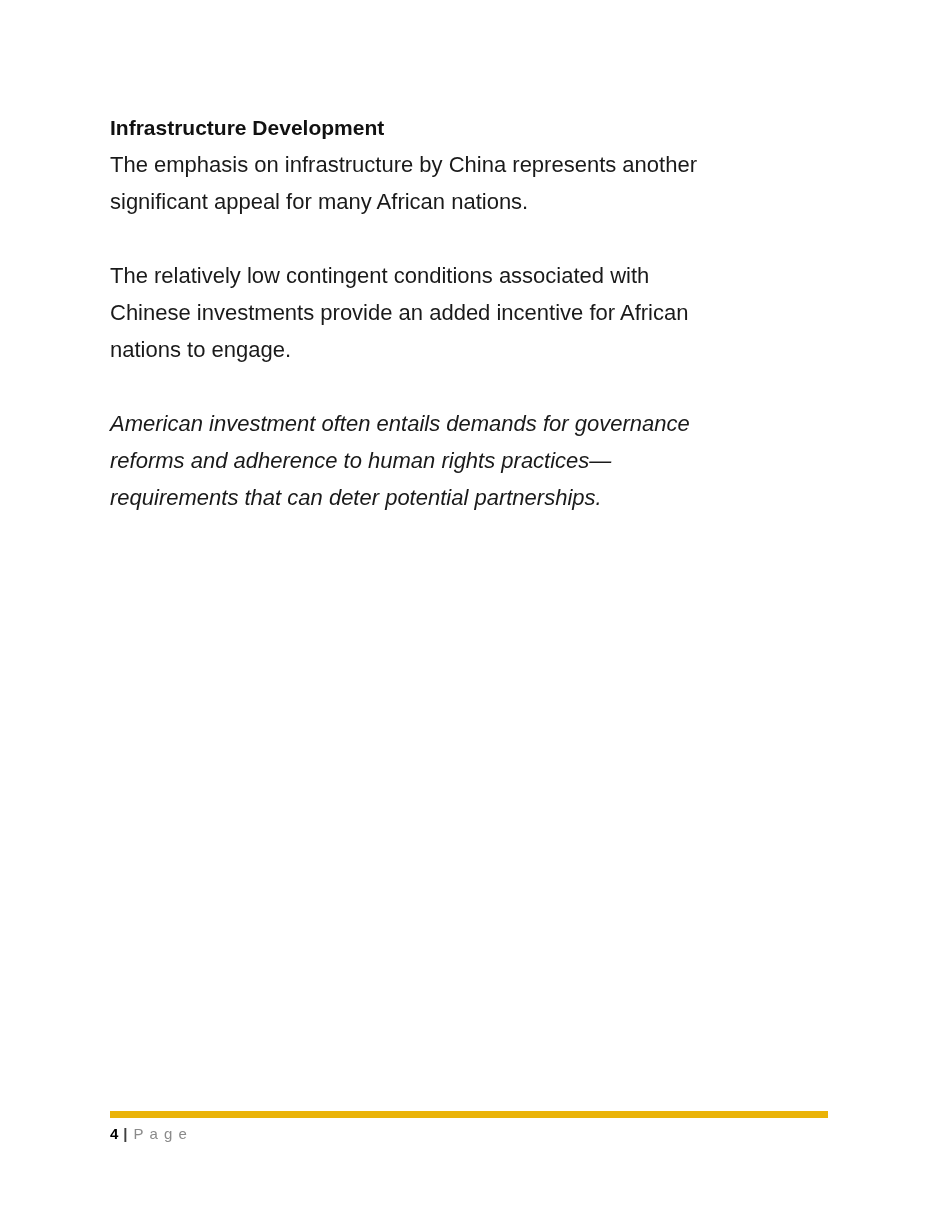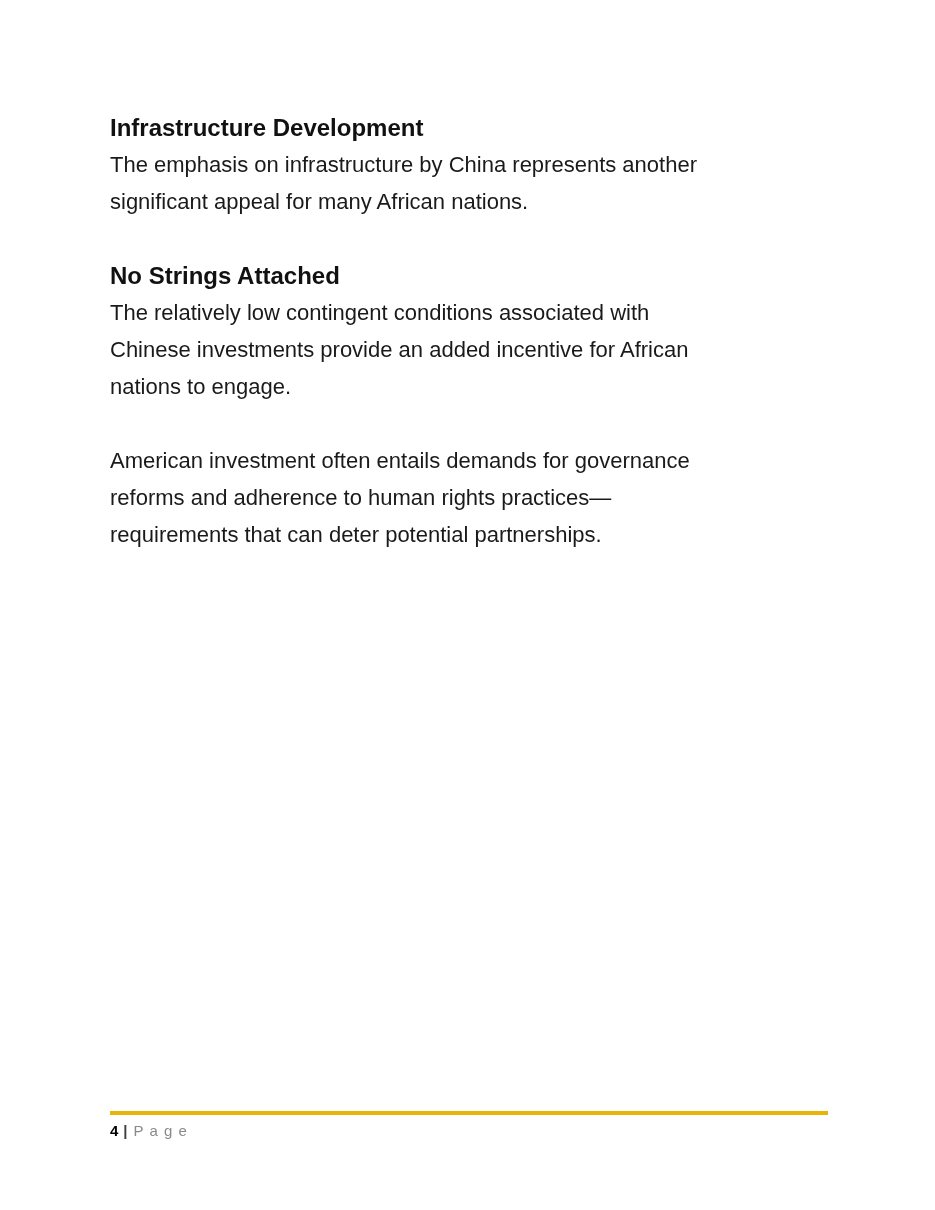--- a/index.html
+++ b/index.html
@@ -13,60 +13,59 @@
     color: #1a1a1a;
     overflow: hidden;
   }
   .content {
     position: absolute;
     top: 109px;
     left: 110px;
     width: 740px;
   }
   .heading {
-    font-size: 24px;
+    font-size: 21px;
     font-weight: 700;
     line-height: 37px;
     color: #111111;
     white-space: pre;
   }
   .para {
     font-size: 22px;
     font-weight: 400;
     line-height: 37px;
     margin-bottom: 37px;
     white-space: pre;
     color: #1a1a1a;
   }
-  .para.last { margin-bottom: 6px; }
+  .para.last { margin-bottom: 6px; font-style: italic; }
   .footer {
     position: absolute;
     left: 110px;
     top: 1111px;
     width: 718px;
-    border-top: 4px solid #eab308;
+    border-top: 7px solid #eab308;
     padding-top: 6px;
     font-size: 15px;
     line-height: 20px;
   }
   .footer .page-num { font-weight: 700; color: #000000; }
   .footer .sep { font-weight: 700; color: #3f3f3f; margin: 0 6px 0 5px; }
   .footer .page-label { color: #8a8a8a; letter-spacing: 1px; }
 </style>
 </head>
 <body>
 
 <div class="page">
   <div class="content">
 
     <div class="heading">Infrastructure Development</div>
     <div class="para">The emphasis on infrastructure by China represents another
 significant appeal for many African nations.</div>
 
-    <div class="heading">No Strings Attached</div>
     <div class="para">The relatively low contingent conditions associated with
 Chinese investments provide an added incentive for African
 nations to engage.</div>
     <div class="para last">American investment often entails demands for governance
 reforms and adherence to human rights practices—
 requirements that can deter potential partnerships.</div>
 
   </div>
 
   <div class="footer">

